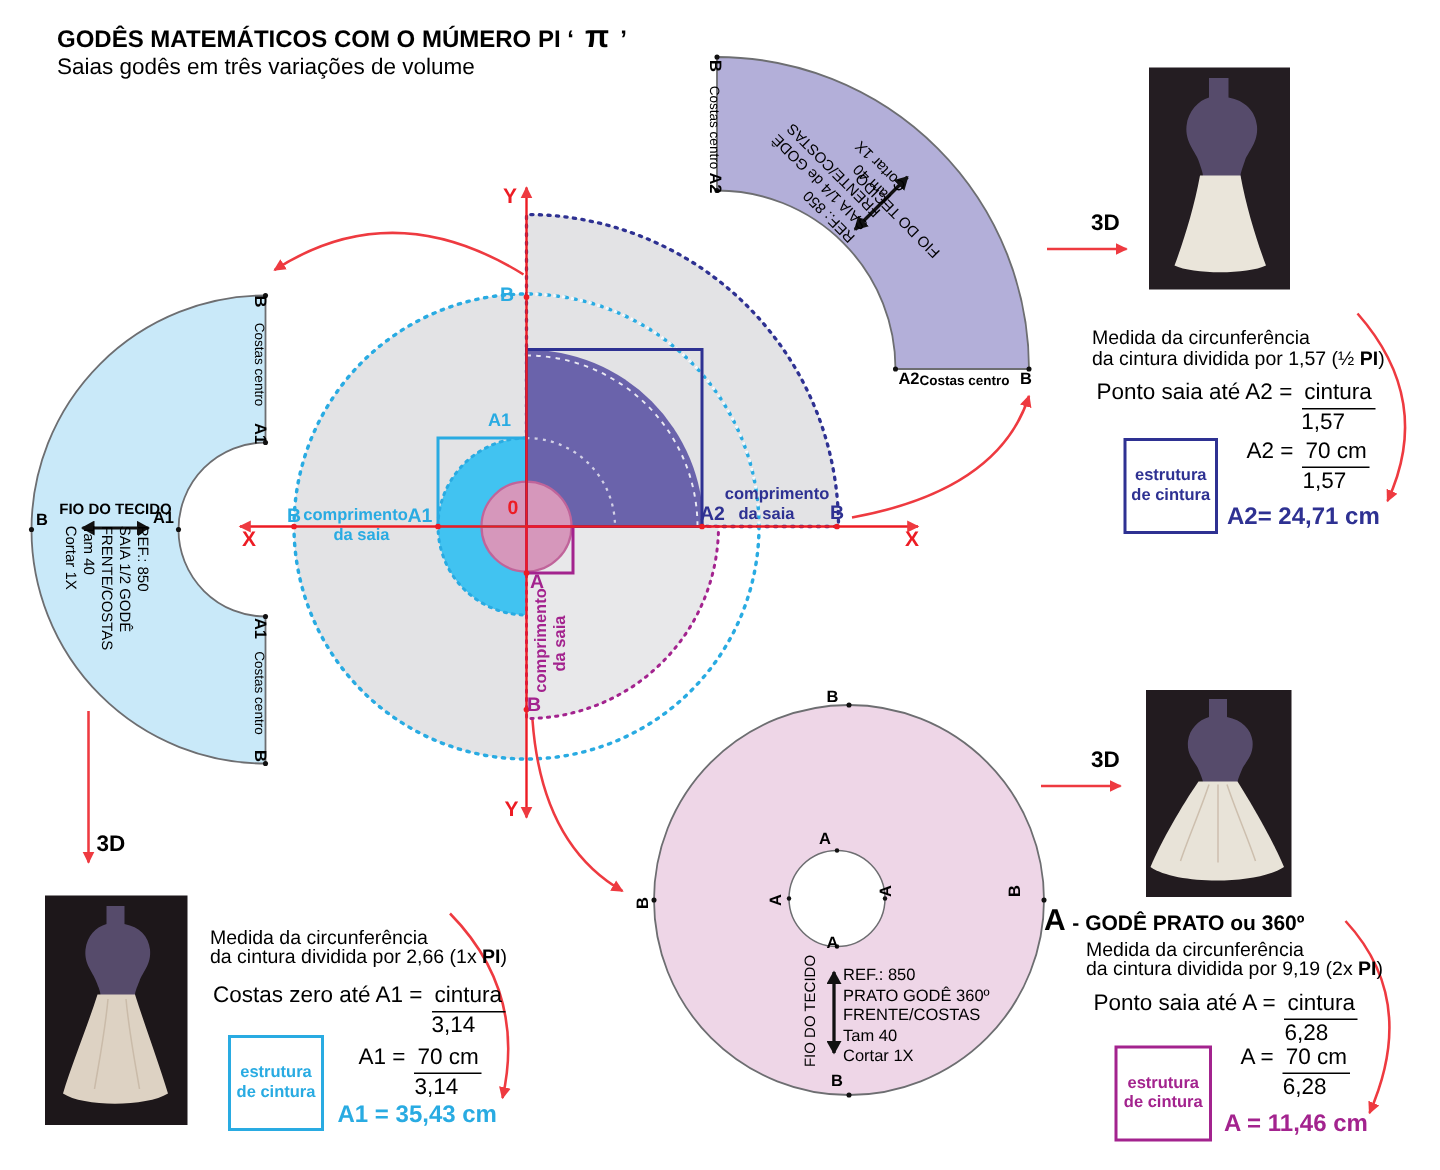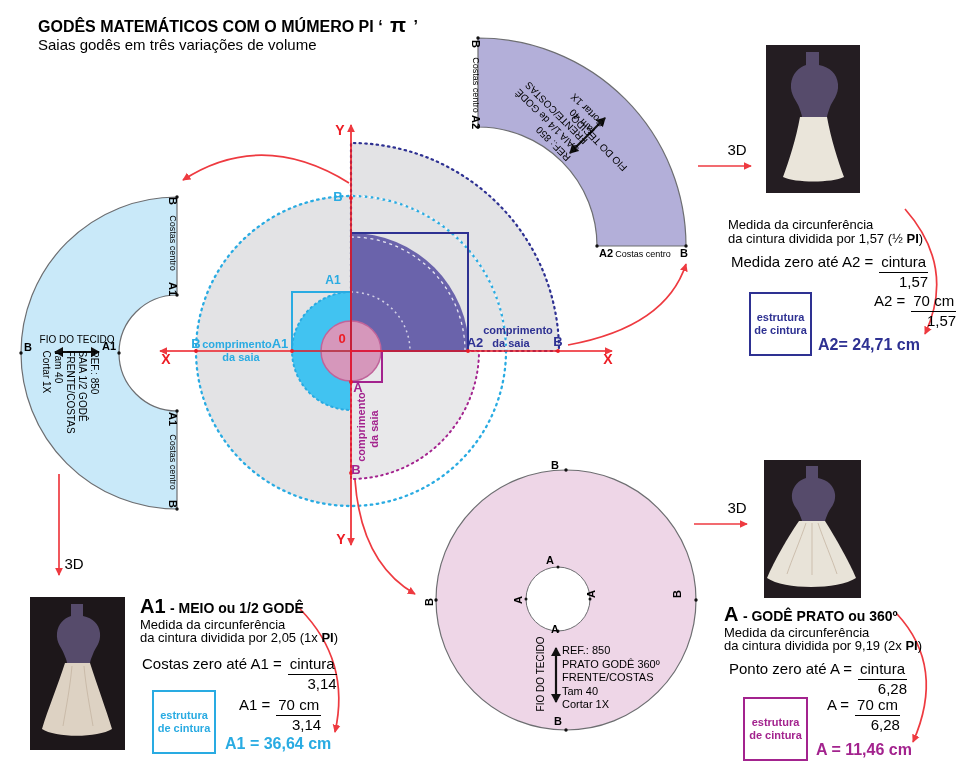--- a/index.html
+++ b/index.html
@@ -1,29 +1,29 @@
 <!DOCTYPE html>
 <html><head>
 <meta charset="utf-8">
 <style>
   html,body{margin:0;padding:0;background:#fff;}
   #stage{position:relative;width:960px;height:780px;background:#fff;overflow:hidden;
          font-family:"Liberation Sans","DejaVu Sans",sans-serif;color:#000;}
   #art{position:absolute;left:0;top:0;}
   .lab{position:absolute;white-space:nowrap;line-height:1.12;}
-  .ctr{transform:translate(-50%,-50%);}
+  .ctr{transform:translate(-50%,-50%);font-weight:bold;}
   .r90{transform:translate(-50%,-50%) rotate(90deg);}
   .rn90{transform:translate(-50%,-50%) rotate(-90deg);}
   .rn135{transform:translate(-50%,-50%) rotate(-135deg);}
   .b{font-weight:bold;}
   .s9{font-size:9px}.s10{font-size:10px}.s11{font-size:11px}.s12{font-size:12px}
   .s13{font-size:13px}.s14{font-size:14px}.s15{font-size:15px}.s16{font-size:16px}
   .cy{color:#29abe2}.nv{color:#2e3192}.mg{color:#a3238e}.rd{color:#ed1c24}
   .reflines{font-size:10px;line-height:12px;text-align:left;}
-  .frac{display:inline-block;text-align:right;vertical-align:top;margin-left:6px;}
+  .frac{display:inline-block;text-align:left;vertical-align:top;margin-left:6px;}
   .frac .num{display:block;border-bottom:1.5px solid #000;padding:0 2px 1px;}
   .frac .den{display:block;padding-top:1px;}
   .wbox{position:absolute;display:flex;flex-direction:column;align-items:center;
         justify-content:center;text-align:center;font-weight:bold;font-size:11px;line-height:13px;}
 </style>
 </head>
 <body>
 
 <div id="stage">
 
@@ -227,61 +227,57 @@
 
 <div class="lab ctr s15" style="left:737px;top:150px">3D</div>
 <div class="lab ctr s15" style="left:737px;top:508px">3D</div>
 <div class="lab ctr s15" style="left:74px;top:564px">3D</div>
 
 <div class="lab s13" style="left:728px;top:218px">Medida da circunferência</div>
 <div class="lab s13" style="left:728px;top:232px">
   <span>da cintura dividida por 1,57 (½ </span><span class="b">PI</span><span>)</span>
 </div>
 <div class="lab s15" style="left:731px;top:254px">
-  <span>Medida zero até A2 =</span><span class="frac"><span class="num">cintura</span><span class="den">1,57</span></span>
-</div>
-<div class="lab s15" style="left:874px;top:293px">
+  <span>Ponto saia até A2 =</span><span class="frac"><span class="num">cintura</span><span class="den">1,57</span></span>
+</div>
+<div class="lab s15" style="left:831px;top:293px">
   <span>A2 =</span><span class="frac"><span class="num">70 cm</span><span class="den">1,57</span></span>
 </div>
 <div class="lab nv b s16" style="left:818px;top:336px">A2= 24,71 cm</div>
 <div class="wbox" style="left:749px;top:292px;width:59px;height:60px;border:2px solid #2e3192;color:#2e3192">
   <span>estrutura</span>
       <span>de cintura</span>
 </div>
 
-<div class="lab" style="left:140px;top:595px">
-  <span class="b" style="font-size:20px">A1</span>
-  <span class="b s14">- MEIO ou 1/2 GODÊ</span>
-</div>
 <div class="lab s13" style="left:140px;top:618px">Medida da circunferência</div>
 <div class="lab s13" style="left:140px;top:631px">
-  <span>da cintura dividida por 2,05 (1x </span><span class="b">PI</span><span>)</span>
+  <span>da cintura dividida por 2,66 (1x </span><span class="b">PI</span><span>)</span>
 </div>
 <div class="lab s15" style="left:142px;top:656px">
   <span>Costas zero até A1 =</span><span class="frac"><span class="num">cintura</span><span class="den">3,14</span></span>
 </div>
 <div class="lab s15" style="left:239px;top:697px">
   <span>A1 =</span><span class="frac"><span class="num">70 cm</span><span class="den">3,14</span></span>
 </div>
-<div class="lab cy b s16" style="left:225px;top:735px">A1 = 36,64 cm</div>
+<div class="lab cy b s16" style="left:225px;top:735px">A1 = 35,43 cm</div>
 <div class="wbox" style="left:152px;top:690px;width:60px;height:60px;border:2px solid #29abe2;color:#29abe2">
   <span>estrutura</span>
       <span>de cintura</span>
 </div>
 
-<div class="lab" style="left:724px;top:603px">
+<div class="lab" style="left:696px;top:603px">
   <span class="b" style="font-size:20px">A</span>
   <span class="b s14">- GODÊ PRATO ou 360º</span>
 </div>
 <div class="lab s13" style="left:724px;top:626px">Medida da circunferência</div>
 <div class="lab s13" style="left:724px;top:639px">
   <span>da cintura dividida por 9,19 (2x </span><span class="b">PI</span><span>)</span>
 </div>
 <div class="lab s15" style="left:729px;top:661px">
-  <span>Ponto zero até A =</span><span class="frac"><span class="num">cintura</span><span class="den">6,28</span></span>
+  <span>Ponto saia até A =</span><span class="frac"><span class="num">cintura</span><span class="den">6,28</span></span>
 </div>
 <div class="lab s15" style="left:827px;top:697px">
   <span>A =</span><span class="frac"><span class="num">70 cm</span><span class="den">6,28</span></span>
 </div>
 <div class="lab mg b s16" style="left:816px;top:741px">A = 11,46 cm</div>
 <div class="wbox" style="left:743px;top:697px;width:61px;height:60px;border:2px solid #a3238e;color:#a3238e">
   <span>estrutura</span>
       <span>de cintura</span>
 </div>
 

